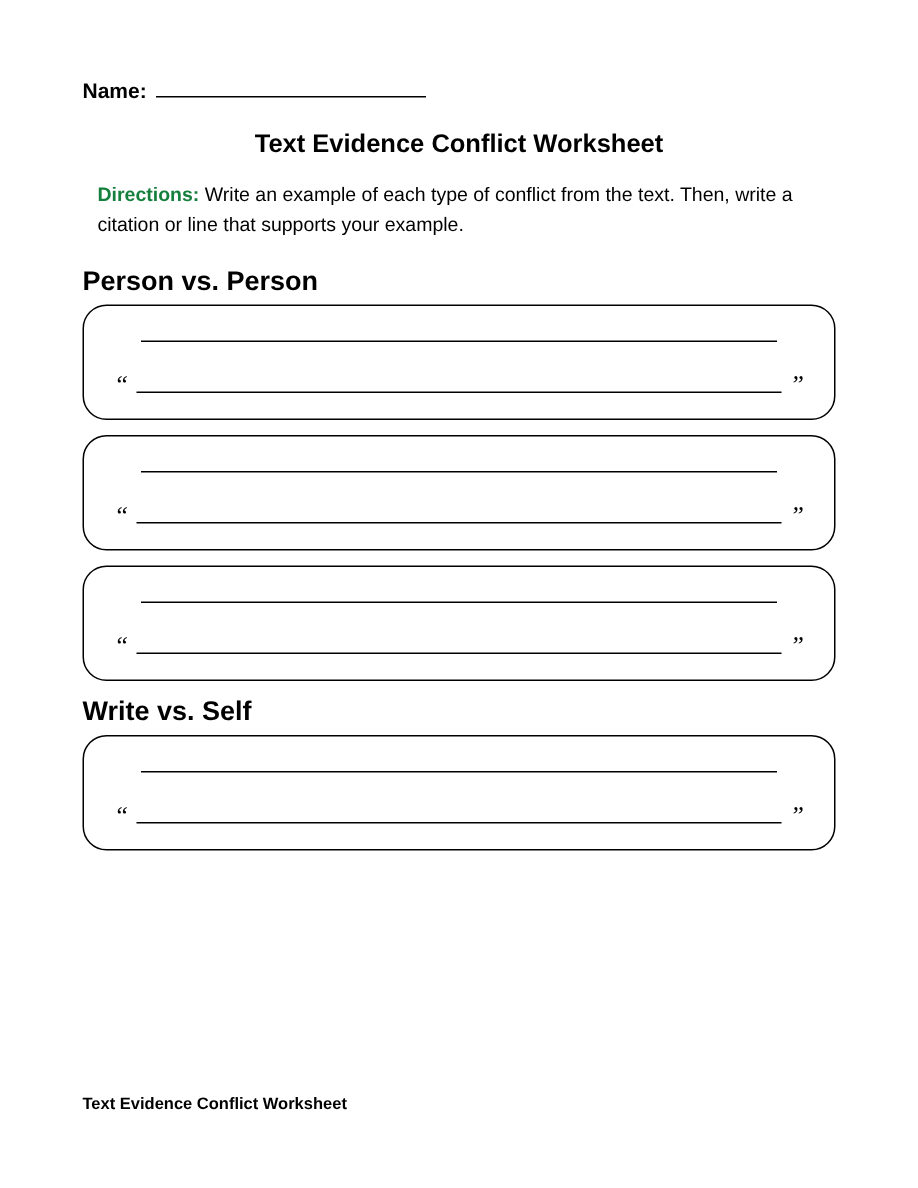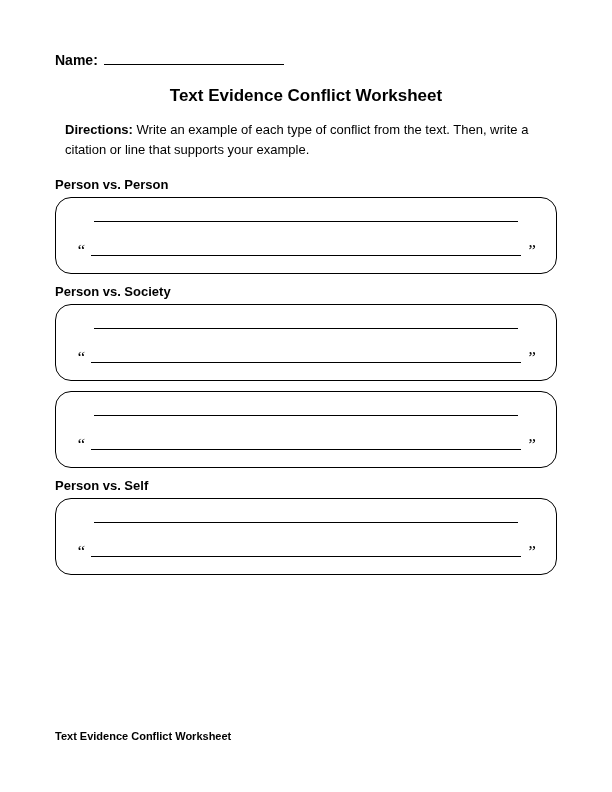--- a/index.html
+++ b/index.html
@@ -51,26 +51,26 @@
       margin: 8px 0 14px 0;
       font-family: 'Trebuchet MS', 'Arial', sans-serif;
     }
     .directions {
       font-size: 13px;
       margin: 0 0 18px 10px;
       line-height: 1.5;
       font-family: 'Trebuchet MS', 'Arial', sans-serif;
     }
     .directions-label {
-      color: #000000;
+      color: #15803d;
       font-weight: bold;
     }
     .section-label {
       font-weight: bold;
-      font-size: 13px;
+      font-size: 18px;
       margin: 6px 0 5px 0;
       font-family: 'Trebuchet MS', 'Arial', sans-serif;
     }
     .box {
       border: 1.5px solid #000;
       border-radius: 16px;
       padding: 22px 20px 14px 20px;
       margin-bottom: 10px;
       position: relative;
     }
@@ -127,40 +127,39 @@
   <div class="section-label">Person vs. Person</div>
   <div class="box">
     <div class="line1"></div>
     <div class="quote-row">
       <span class="qmark">“</span>
       <span class="line2"></span>
       <span class="qmark">”</span>
     </div>
   </div>
 
-  <div class="section-label">Person vs. Society</div>
   <div class="box">
     <div class="line1"></div>
     <div class="quote-row">
       <span class="qmark">“</span>
       <span class="line2"></span>
       <span class="qmark">”</span>
     </div>
   </div>
 
   <div class="box">
     <div class="line1"></div>
     <div class="quote-row">
       <span class="qmark">“</span>
       <span class="line2"></span>
       <span class="qmark">”</span>
     </div>
   </div>
 
-  <div class="section-label">Person vs. Self</div>
+  <div class="section-label">Write vs. Self</div>
   <div class="box">
     <div class="line1"></div>
     <div class="quote-row">
       <span class="qmark">“</span>
       <span class="line2"></span>
       <span class="qmark">”</span>
     </div>
   </div>
 
   <div class="footer">Text Evidence Conflict Worksheet</div>

